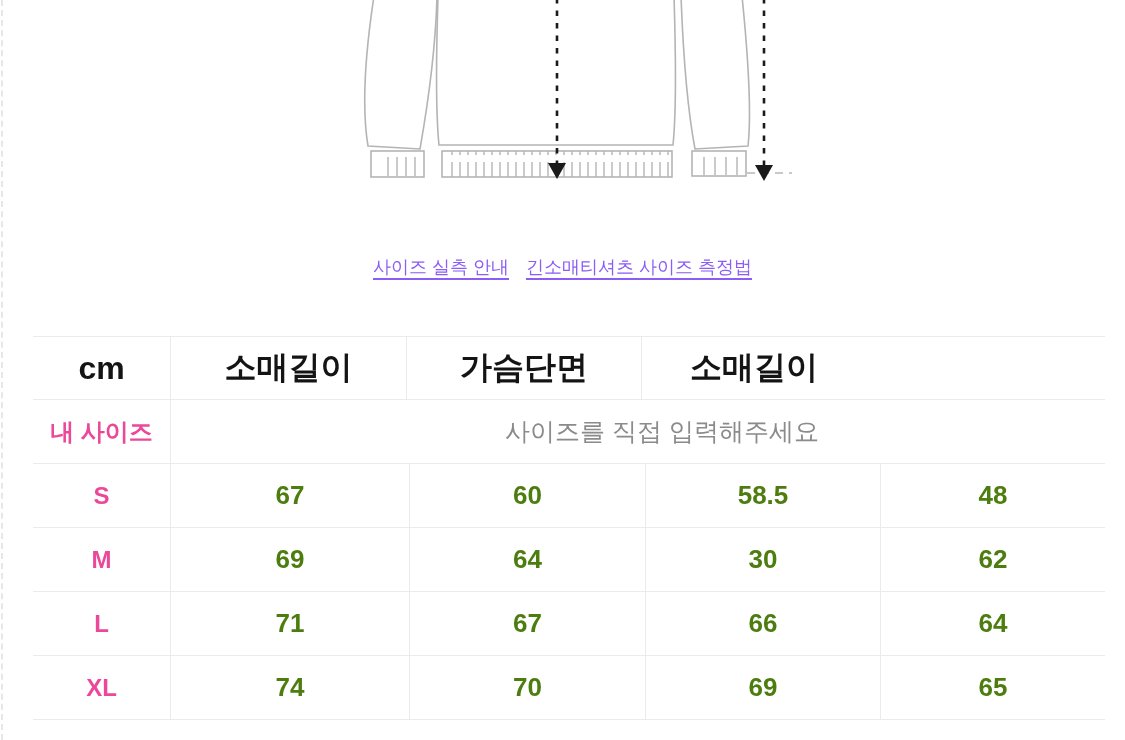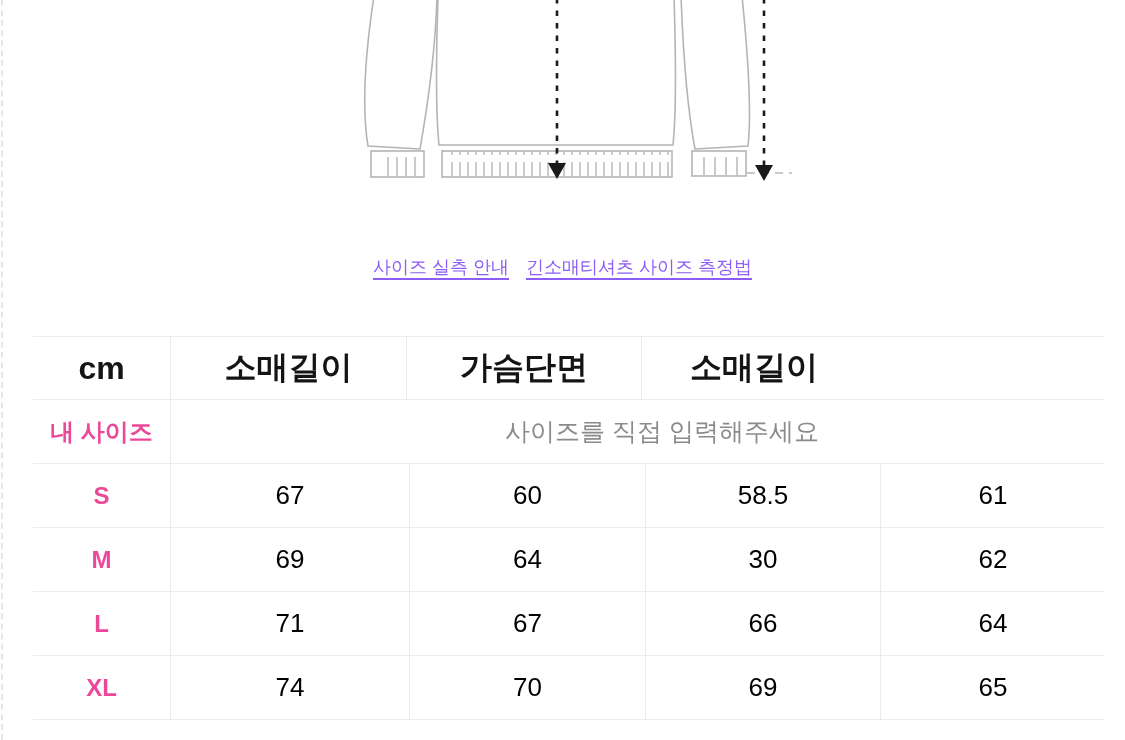--- a/index.html
+++ b/index.html
@@ -30,21 +30,21 @@
     border-top:1px solid #ebebeb;color:#111;
   }
   .t-row{display:flex;border-bottom:1px solid #ebebeb;height:62px;}
   .t-row.data{height:63px;}
   .cell{display:flex;align-items:center;justify-content:center;box-sizing:border-box;}
   .c1{width:137px;} .c2{width:239px;} .c3{width:236px;} .c4{width:235px;} .c5{width:225px;}
   .cmerge{width:935px;padding-left:48px;}
   .vline{border-left:1px solid #ebebeb;}
   .hdr{font-size:32px;font-weight:700;color:#141414;}
   .size-label{font-size:24px;font-weight:700;color:#ec4899;}
-  .val{font-size:26px;font-weight:400;color:#000000;}
+  .val{font-size:26px;font-weight:700;color:#4d7c0f;}
   .placeholder{font-size:25px;color:#8b8b8b;}
 </style>
 </head>
 <body>
 
 <div class="edge-guide"></div>
 
 <div class="diagram-wrap">
   <svg width="1125" height="192" viewBox="0 0 1125 192">
     <defs>
@@ -103,21 +103,21 @@
   <div class="t-row data">
     <div class="cell c1 size-label">내 사이즈</div>
     <div class="cell cmerge vline placeholder">사이즈를 직접 입력해주세요</div>
   </div>
 
   <div class="t-row data">
     <div class="cell c1 size-label">S</div>
     <div class="cell c2 vline val">67</div>
     <div class="cell c3 vline val">60</div>
     <div class="cell c4 vline val">58.5</div>
-    <div class="cell c5 vline val">61</div>
+    <div class="cell c5 vline val">48</div>
   </div>
 
   <div class="t-row data">
     <div class="cell c1 size-label">M</div>
     <div class="cell c2 vline val">69</div>
     <div class="cell c3 vline val">64</div>
     <div class="cell c4 vline val">30</div>
     <div class="cell c5 vline val">62</div>
   </div>
 

